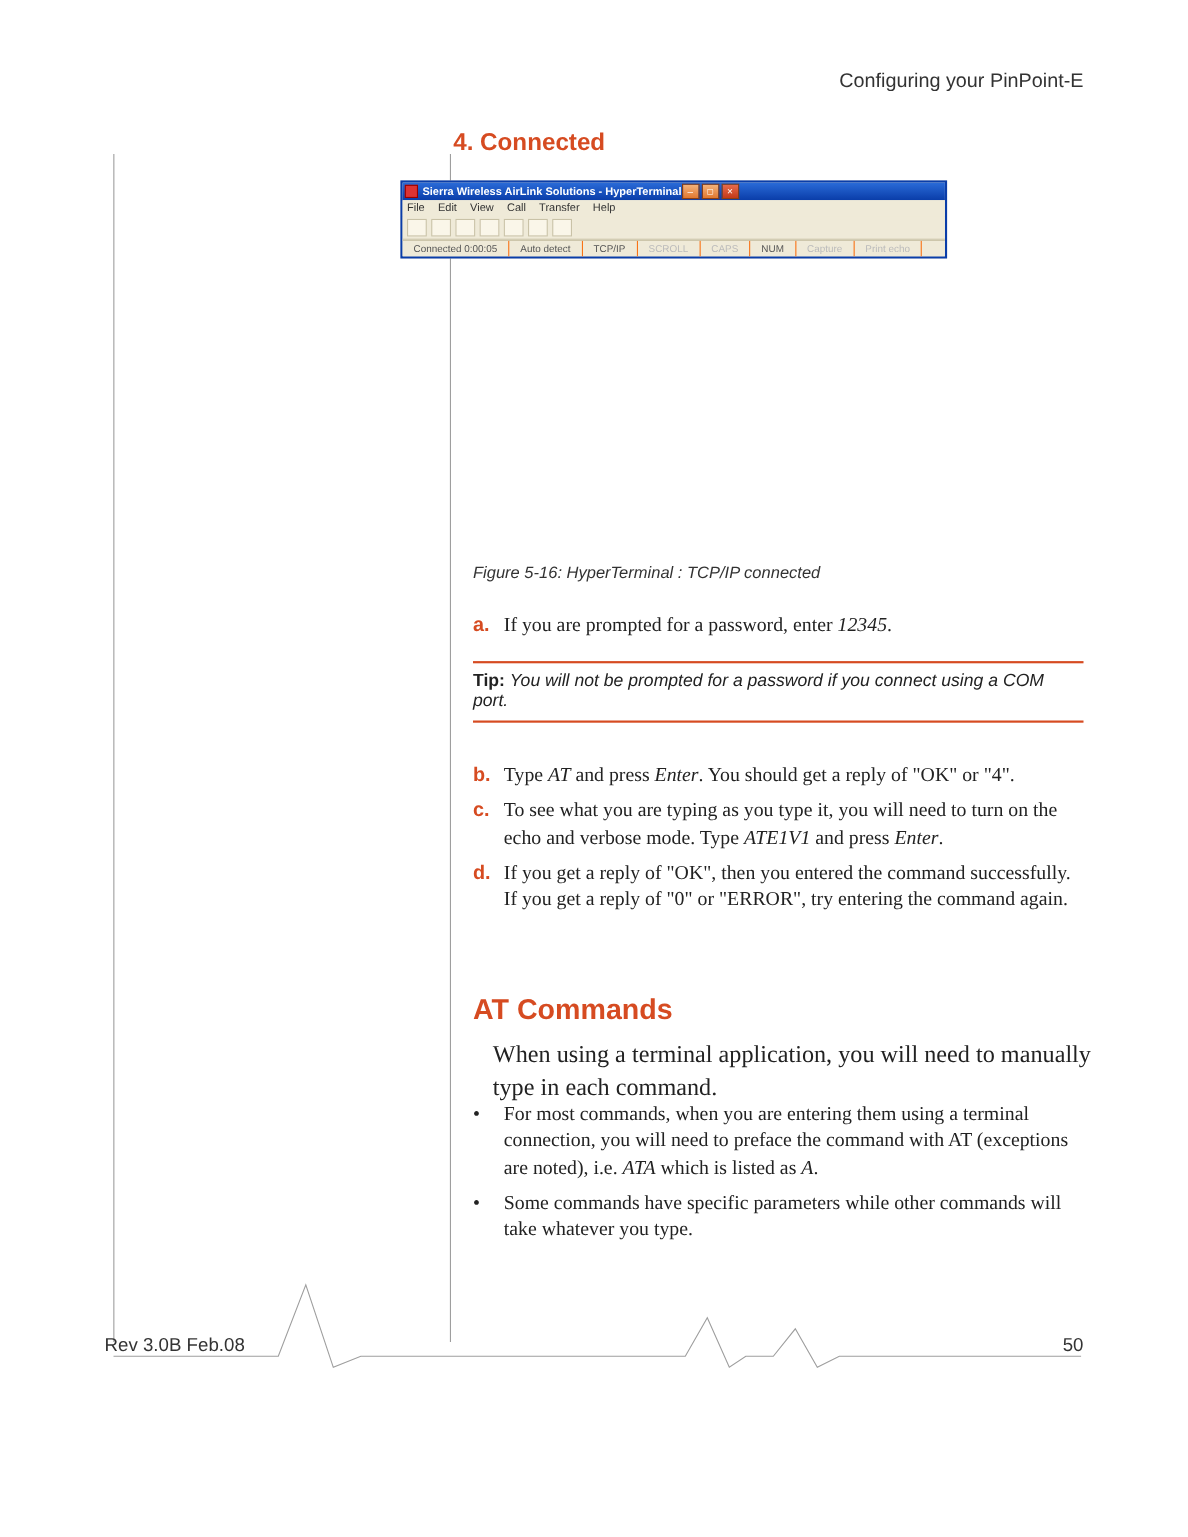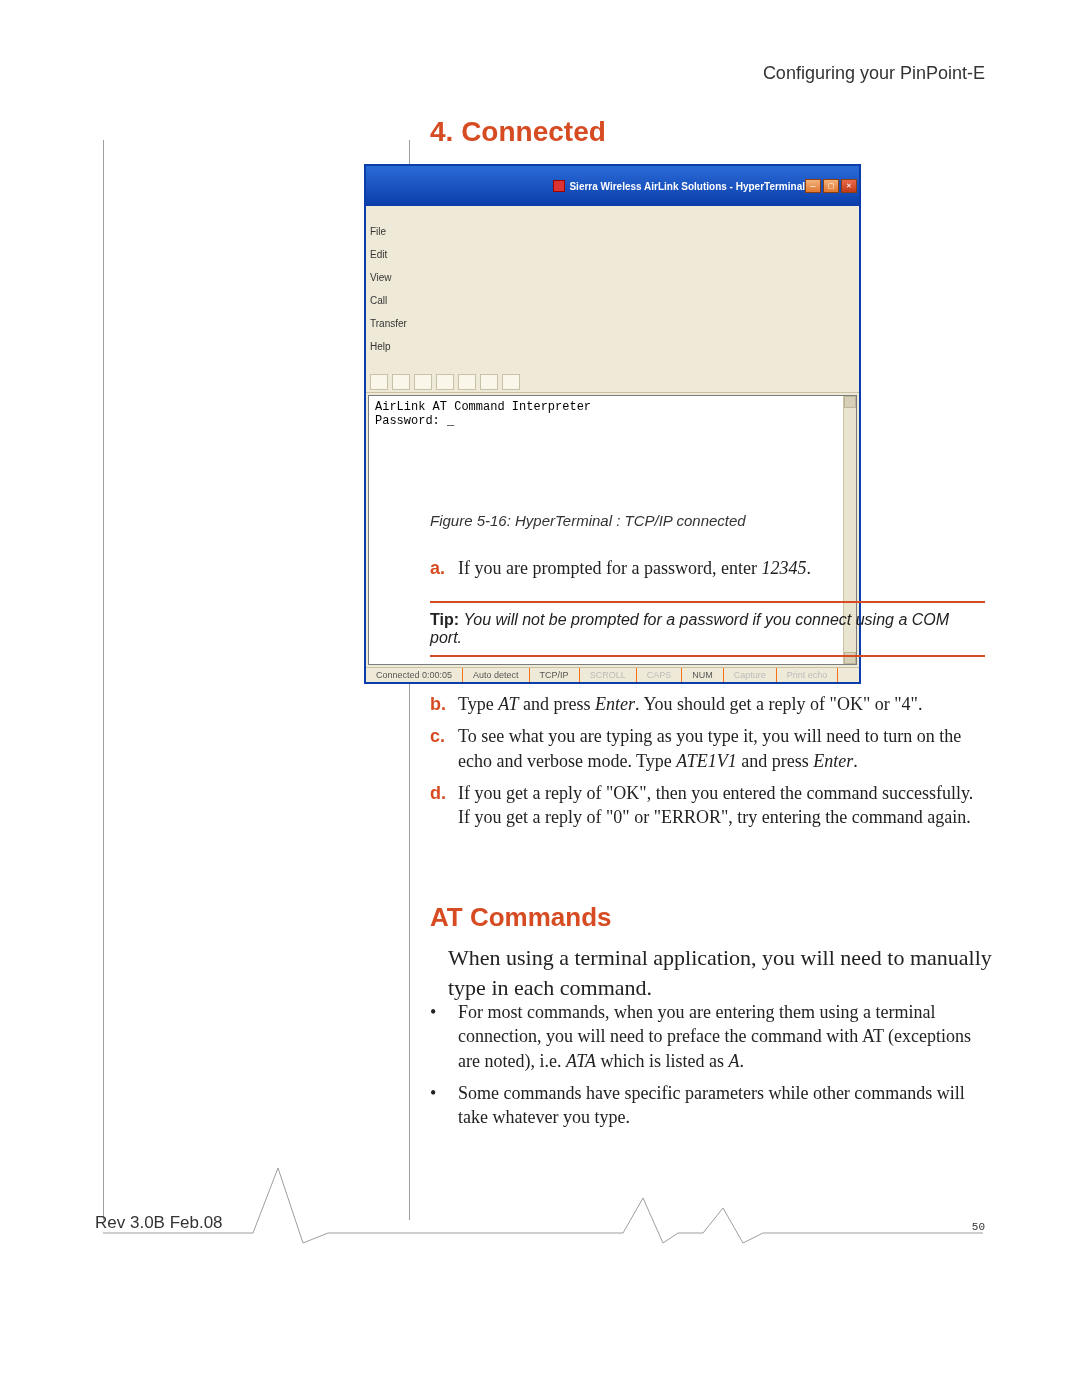--- a/index.html
+++ b/index.html
@@ -39,23 +39,23 @@
     height: 1080px;
     background: #9e9e9e;
   }
   .heading {
     position: absolute;
     font-family: Arial, Helvetica, sans-serif;
     font-weight: bold;
     color: #d64b21;
   }
   .h1 {
-    left: 430px;
+    left: 412px;
     top: 116px;
-    font-size: 28px;
+    font-size: 22px;
   }
   .h2 {
     left: 430px;
     top: 902px;
     font-size: 26px;
   }
   
   .ht-window {
     position: absolute;
     left: 364px;
@@ -66,22 +66,22 @@
     font-family: Tahoma, Arial, sans-serif;
     font-size: 10px;
     box-sizing: border-box;
   }
   .ht-titlebar {
     height: 16px;
     background: linear-gradient(to bottom, #2a6bd8, #0a3da9);
     color: #fff;
     display: flex;
     align-items: center;
-    justify-content: flex-end;
-    padding: 12px 2px;
+    justify-content: flex-start;
+    padding: 0 2px;
   }
   .ht-title-left {
     display: flex;
     align-items: center;
     gap: 4px;
   }
   .ht-app-icon {
     width: 10px; height: 10px;
     background: #d33; border: 1px solid #900;
   }
@@ -93,25 +93,24 @@
     border: 1px solid #8b3e10;
     display: flex; align-items: center; justify-content: center;
     font-size: 9px; color: #fff; cursor: default;
   }
   .ht-btn.min::after { content: "–"; }
   .ht-btn.max::after { content: "▢"; font-size: 7px; }
   .ht-btn.close { background: linear-gradient(#e86b4a, #c23a1a); }
   .ht-btn.close::after { content: "✕"; font-size: 7px; }
   .ht-menubar {
     background: #efead8;
-    padding: 20px 4px;
+    padding: 2px 4px;
     display: flex;
     gap: 12px;
     color: #333;
-    flex-direction: column;
   }
   .ht-toolbar {
     background: #efead8;
     padding: 2px 4px;
     display: flex;
     gap: 4px;
     border-bottom: 1px solid #c9c2a7;
   }
   .ht-tool {
     width: 16px; height: 14px; border: 1px solid #c9c2a7;
@@ -202,21 +201,21 @@
   .bul-item { display: flex; margin-bottom: 8px; }
   .bul-mark { flex: 0 0 28px; text-align: left; }
   .bul-body { flex: 1; }
   
   .footer-left {
     position: absolute; left: 95px; bottom: 50px;
     font-family: Arial, Helvetica, sans-serif; font-size: 17px; color: #333;
   }
   .footer-right {
     position: absolute; right: 95px; bottom: 50px;
-    font-family: Liberation Mono, monospace; font-size: 11px; color: #333;
+    font-family: Liberation Sans, sans-serif; font-size: 17px; color: #333;
   }
   .ecg {
     position: absolute; left: 103px; bottom: 35px;
     width: 880px; height: 100px;
   }
 </style>
 </head>
 <body>
 
 <div class="page">
@@ -249,29 +248,20 @@
       <span>Help</span>
     </div>
     <div class="ht-toolbar">
       <span class="ht-tool"></span>
       <span class="ht-tool"></span>
       <span class="ht-tool"></span>
       <span class="ht-tool"></span>
       <span class="ht-tool"></span>
       <span class="ht-tool"></span>
       <span class="ht-tool"></span>
-    </div>
-    <div class="ht-client-wrap">
-      <div class="ht-client"><span>AirLink AT Command Interpreter</span>
-<span>Password: _</span>
-        <div class="ht-scroll">
-          <div class="thumb-up"></div>
-          <div class="thumb-dn"></div>
-        </div>
-      </div>
     </div>
     <div class="ht-status">
       <span>Connected 0:00:05</span>
       <span>Auto detect</span>
       <span>TCP/IP</span>
       <span class="shadow">SCROLL</span>
       <span class="shadow">CAPS</span>
       <span>NUM</span>
       <span class="shadow">Capture</span>
       <span class="shadow">Print echo</span>

